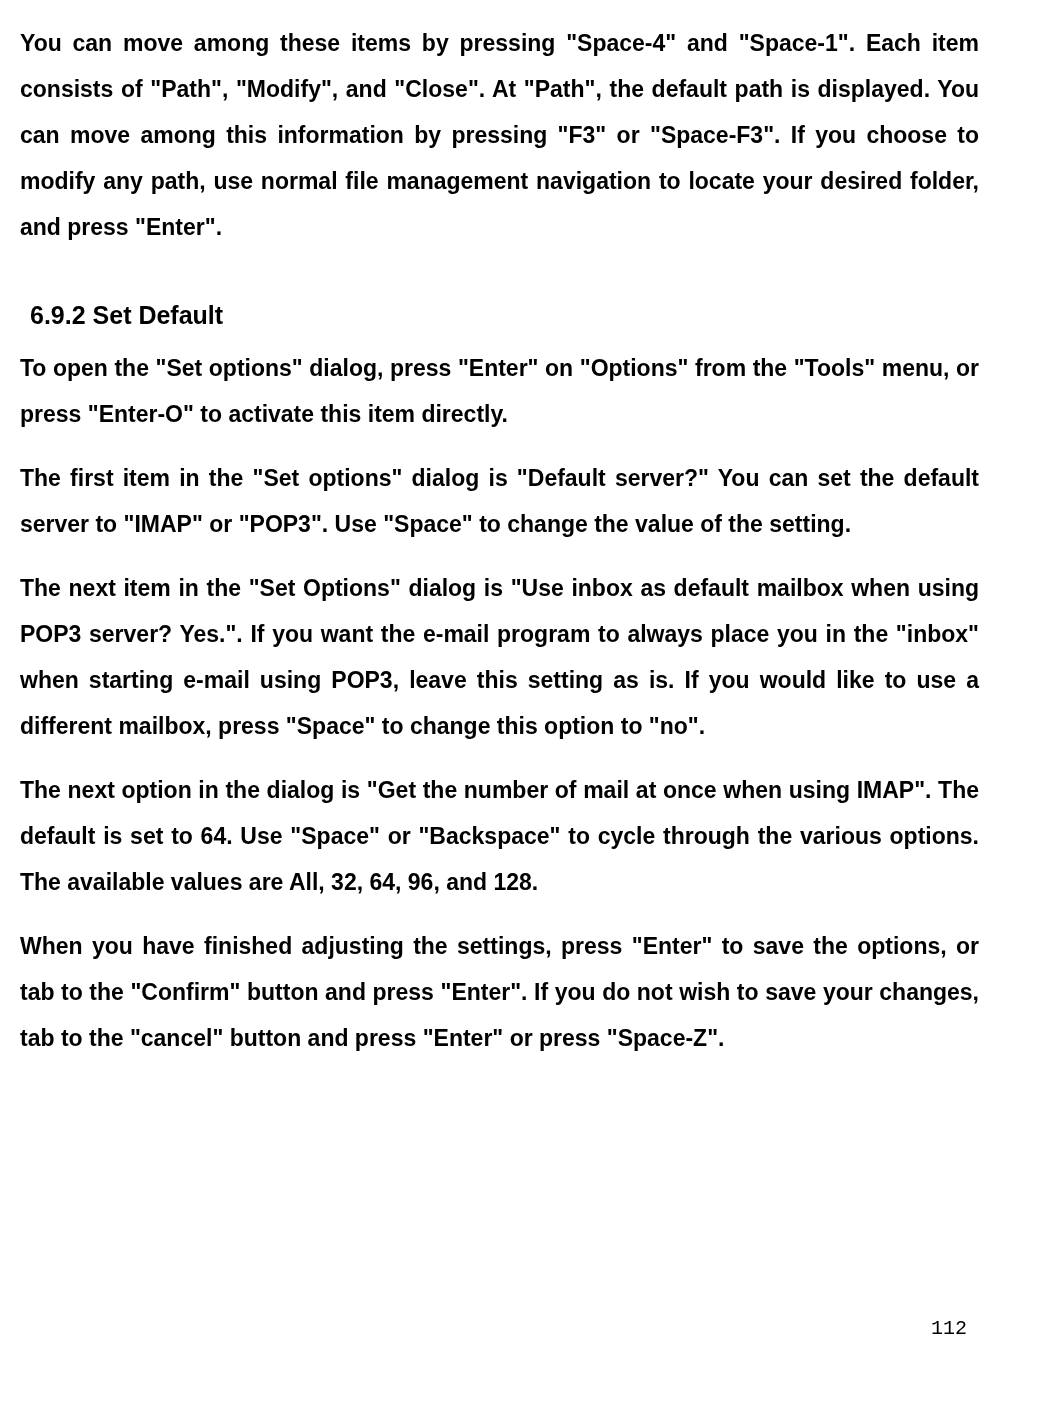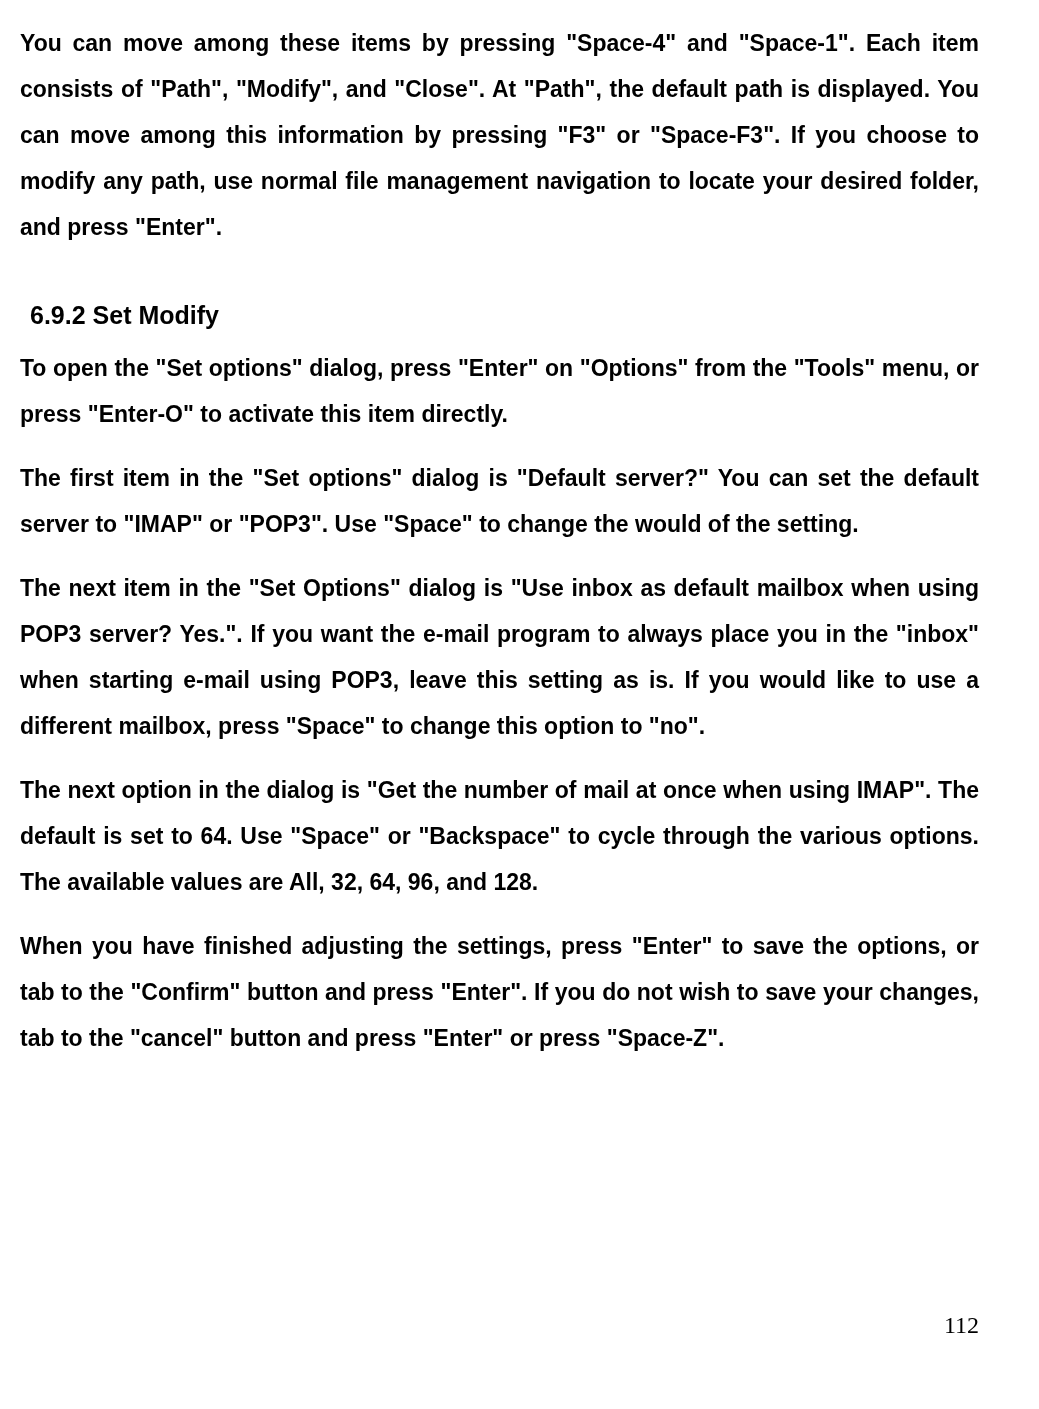--- a/index.html
+++ b/index.html
@@ -21,35 +21,35 @@
       font-weight: bold;
     }
     h2 {
       font-size: 25px;
       font-weight: bold;
       margin: 40px 0 5px 10px;
     }
     .page-number {
       position: absolute;
       bottom: 20px;
-      right: 20px;
-      font-family: Liberation Serif, serif;
-      font-size: 24px;
+      right: 32px;
+      font-family: Liberation Mono, monospace;
+      font-size: 20px;
     }
   </style>
 </head>
 <body>
 
 <p>You can move among these items by pressing "Space-4" and "Space-1". Each item consists of "Path", "Modify", and "Close". At "Path", the default path is displayed. You can move among this information by pressing "F3" or "Space-F3". If you choose to modify any path, use normal file management navigation to locate your desired folder, and press "Enter".</p>
 
-<h2>6.9.2 Set Modify</h2>
+<h2>6.9.2 Set Default</h2>
 
 <p>To open the "Set options" dialog, press "Enter" on "Options" from the "Tools" menu, or press "Enter-O" to activate this item directly.</p>
 
-<p>The first item in the "Set options" dialog is "Default server?" You can set the default server to "IMAP" or "POP3". Use "Space" to change the would of the setting.</p>
+<p>The first item in the "Set options" dialog is "Default server?" You can set the default server to "IMAP" or "POP3". Use "Space" to change the value of the setting.</p>
 
 <p>The next item in the "Set Options" dialog is "Use inbox as default mailbox when using POP3 server? Yes.". If you want the e-mail program to always place you in the "inbox" when starting e-mail using POP3, leave this setting as is. If you would like to use a different mailbox, press "Space" to change this option to "no".</p>
 
 <p>The next option in the dialog is "Get the number of mail at once when using IMAP". The default is set to 64. Use "Space" or "Backspace" to cycle through the various options. The available values are All, 32, 64, 96, and 128.</p>
 
 <p>When you have finished adjusting the settings, press "Enter" to save the options, or tab to the "Confirm" button and press "Enter". If you do not wish to save your changes, tab to the "cancel" button and press "Enter" or press "Space-Z".</p>
 
 <div class="page-number">112</div>
 
 </body></html>

